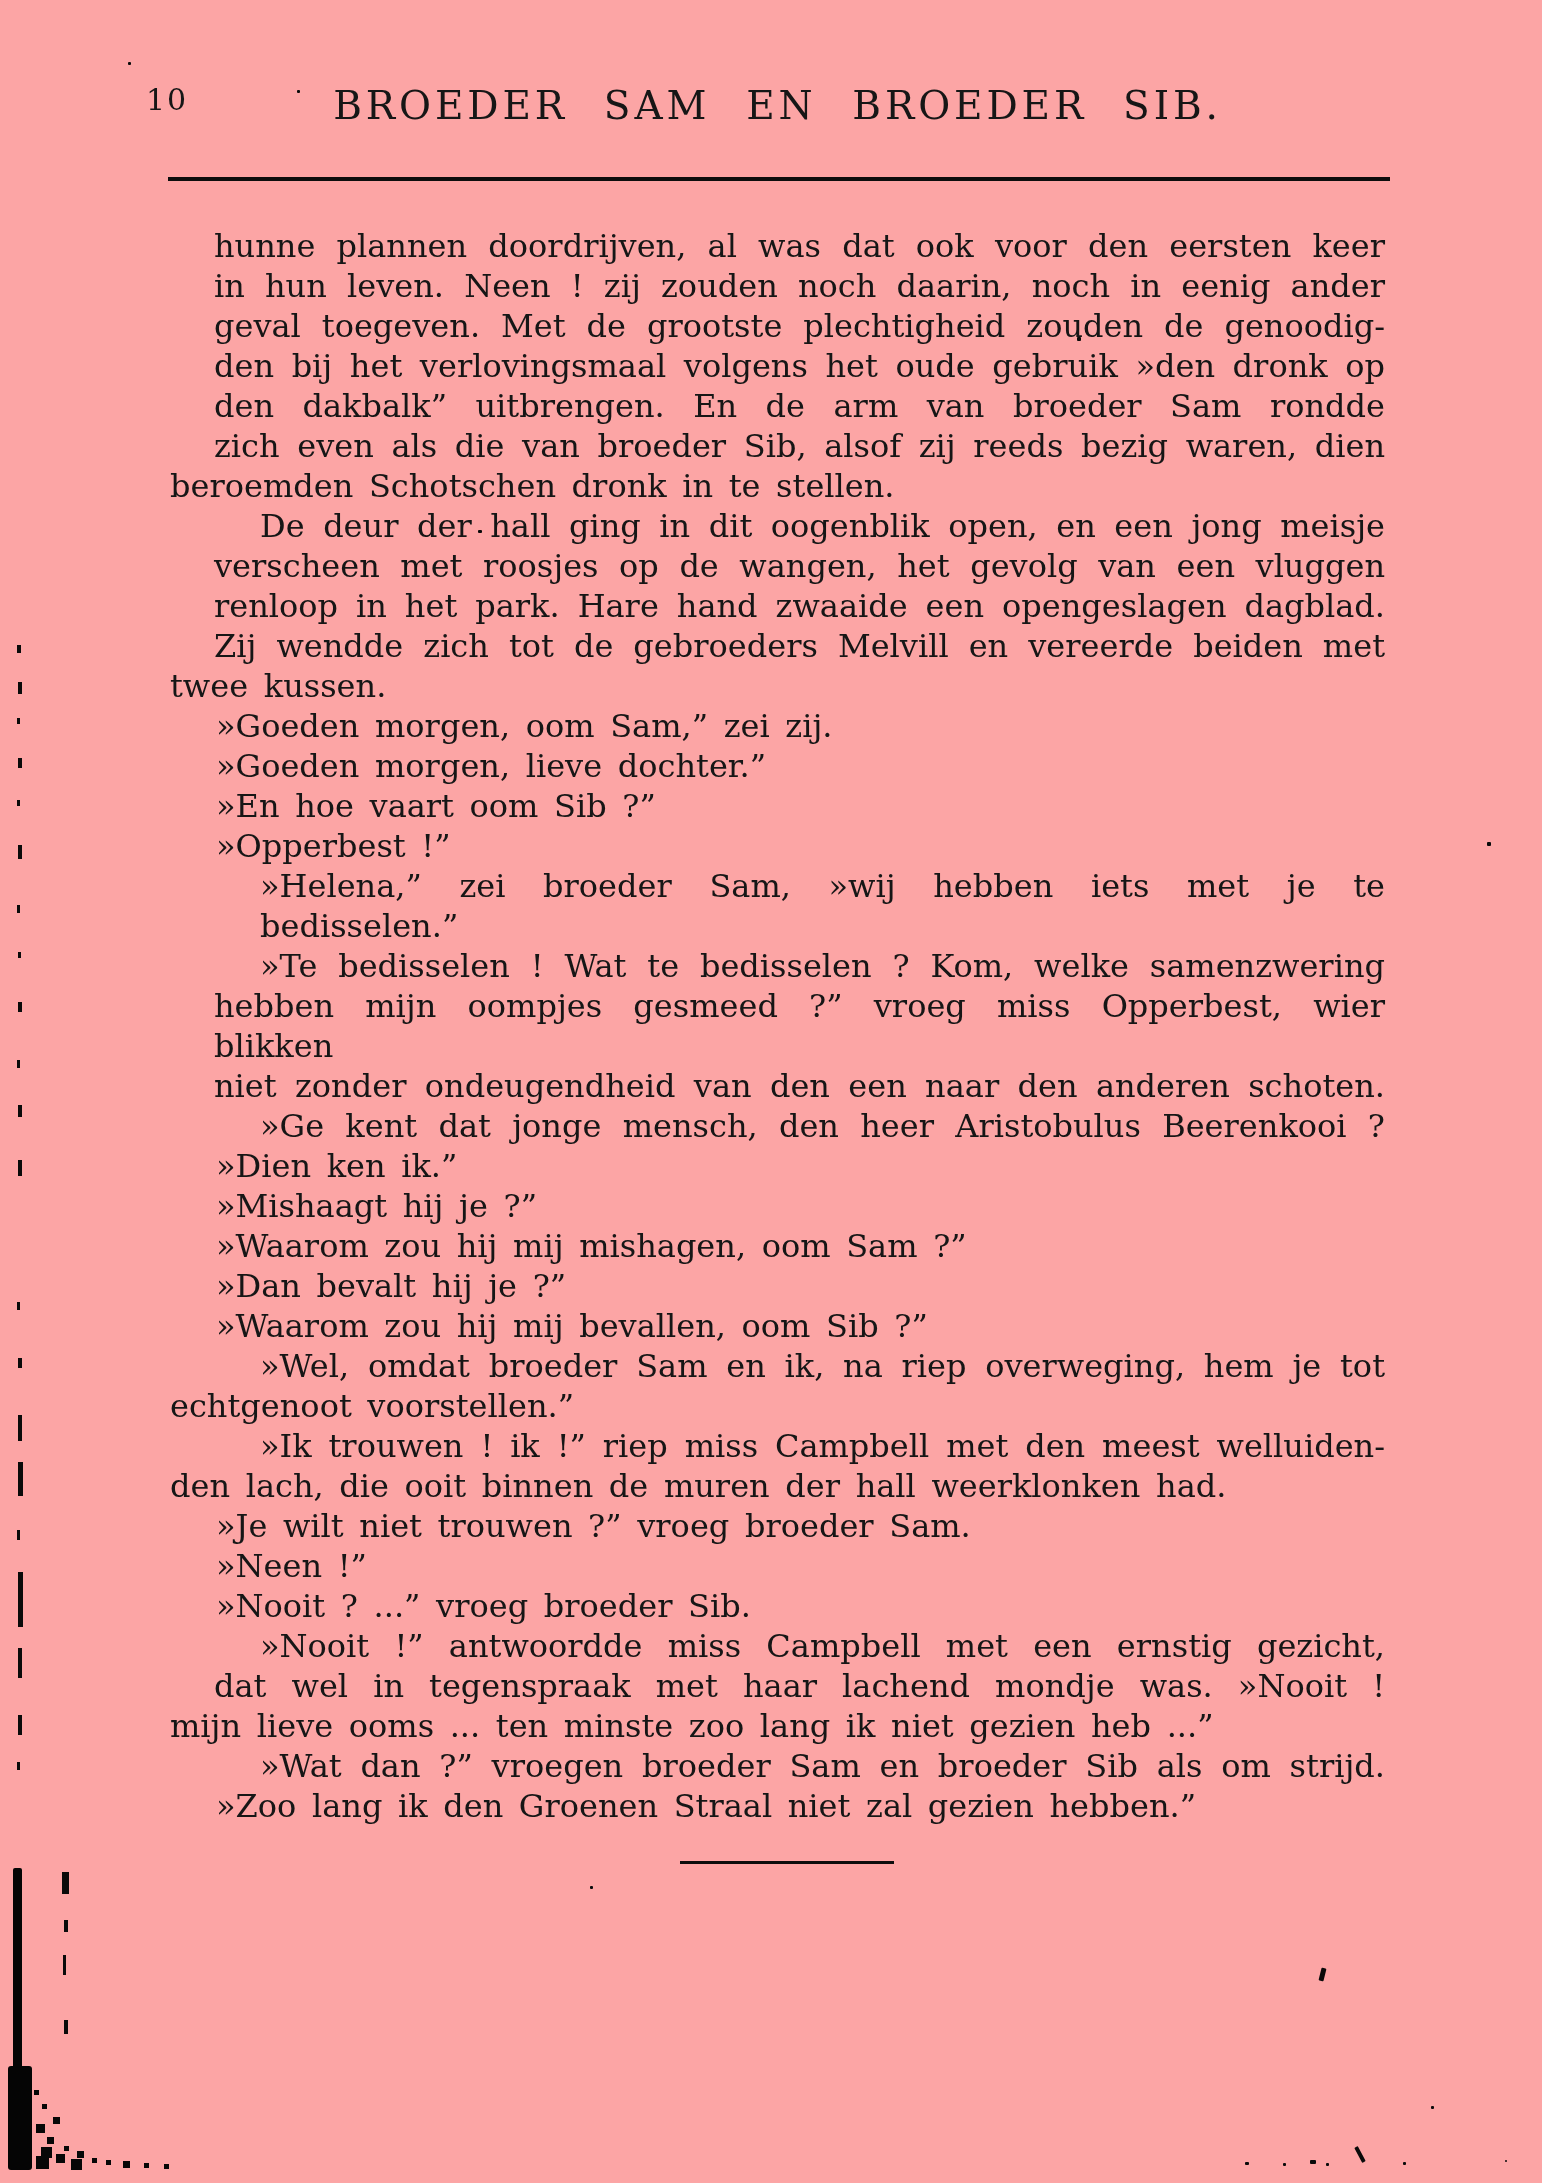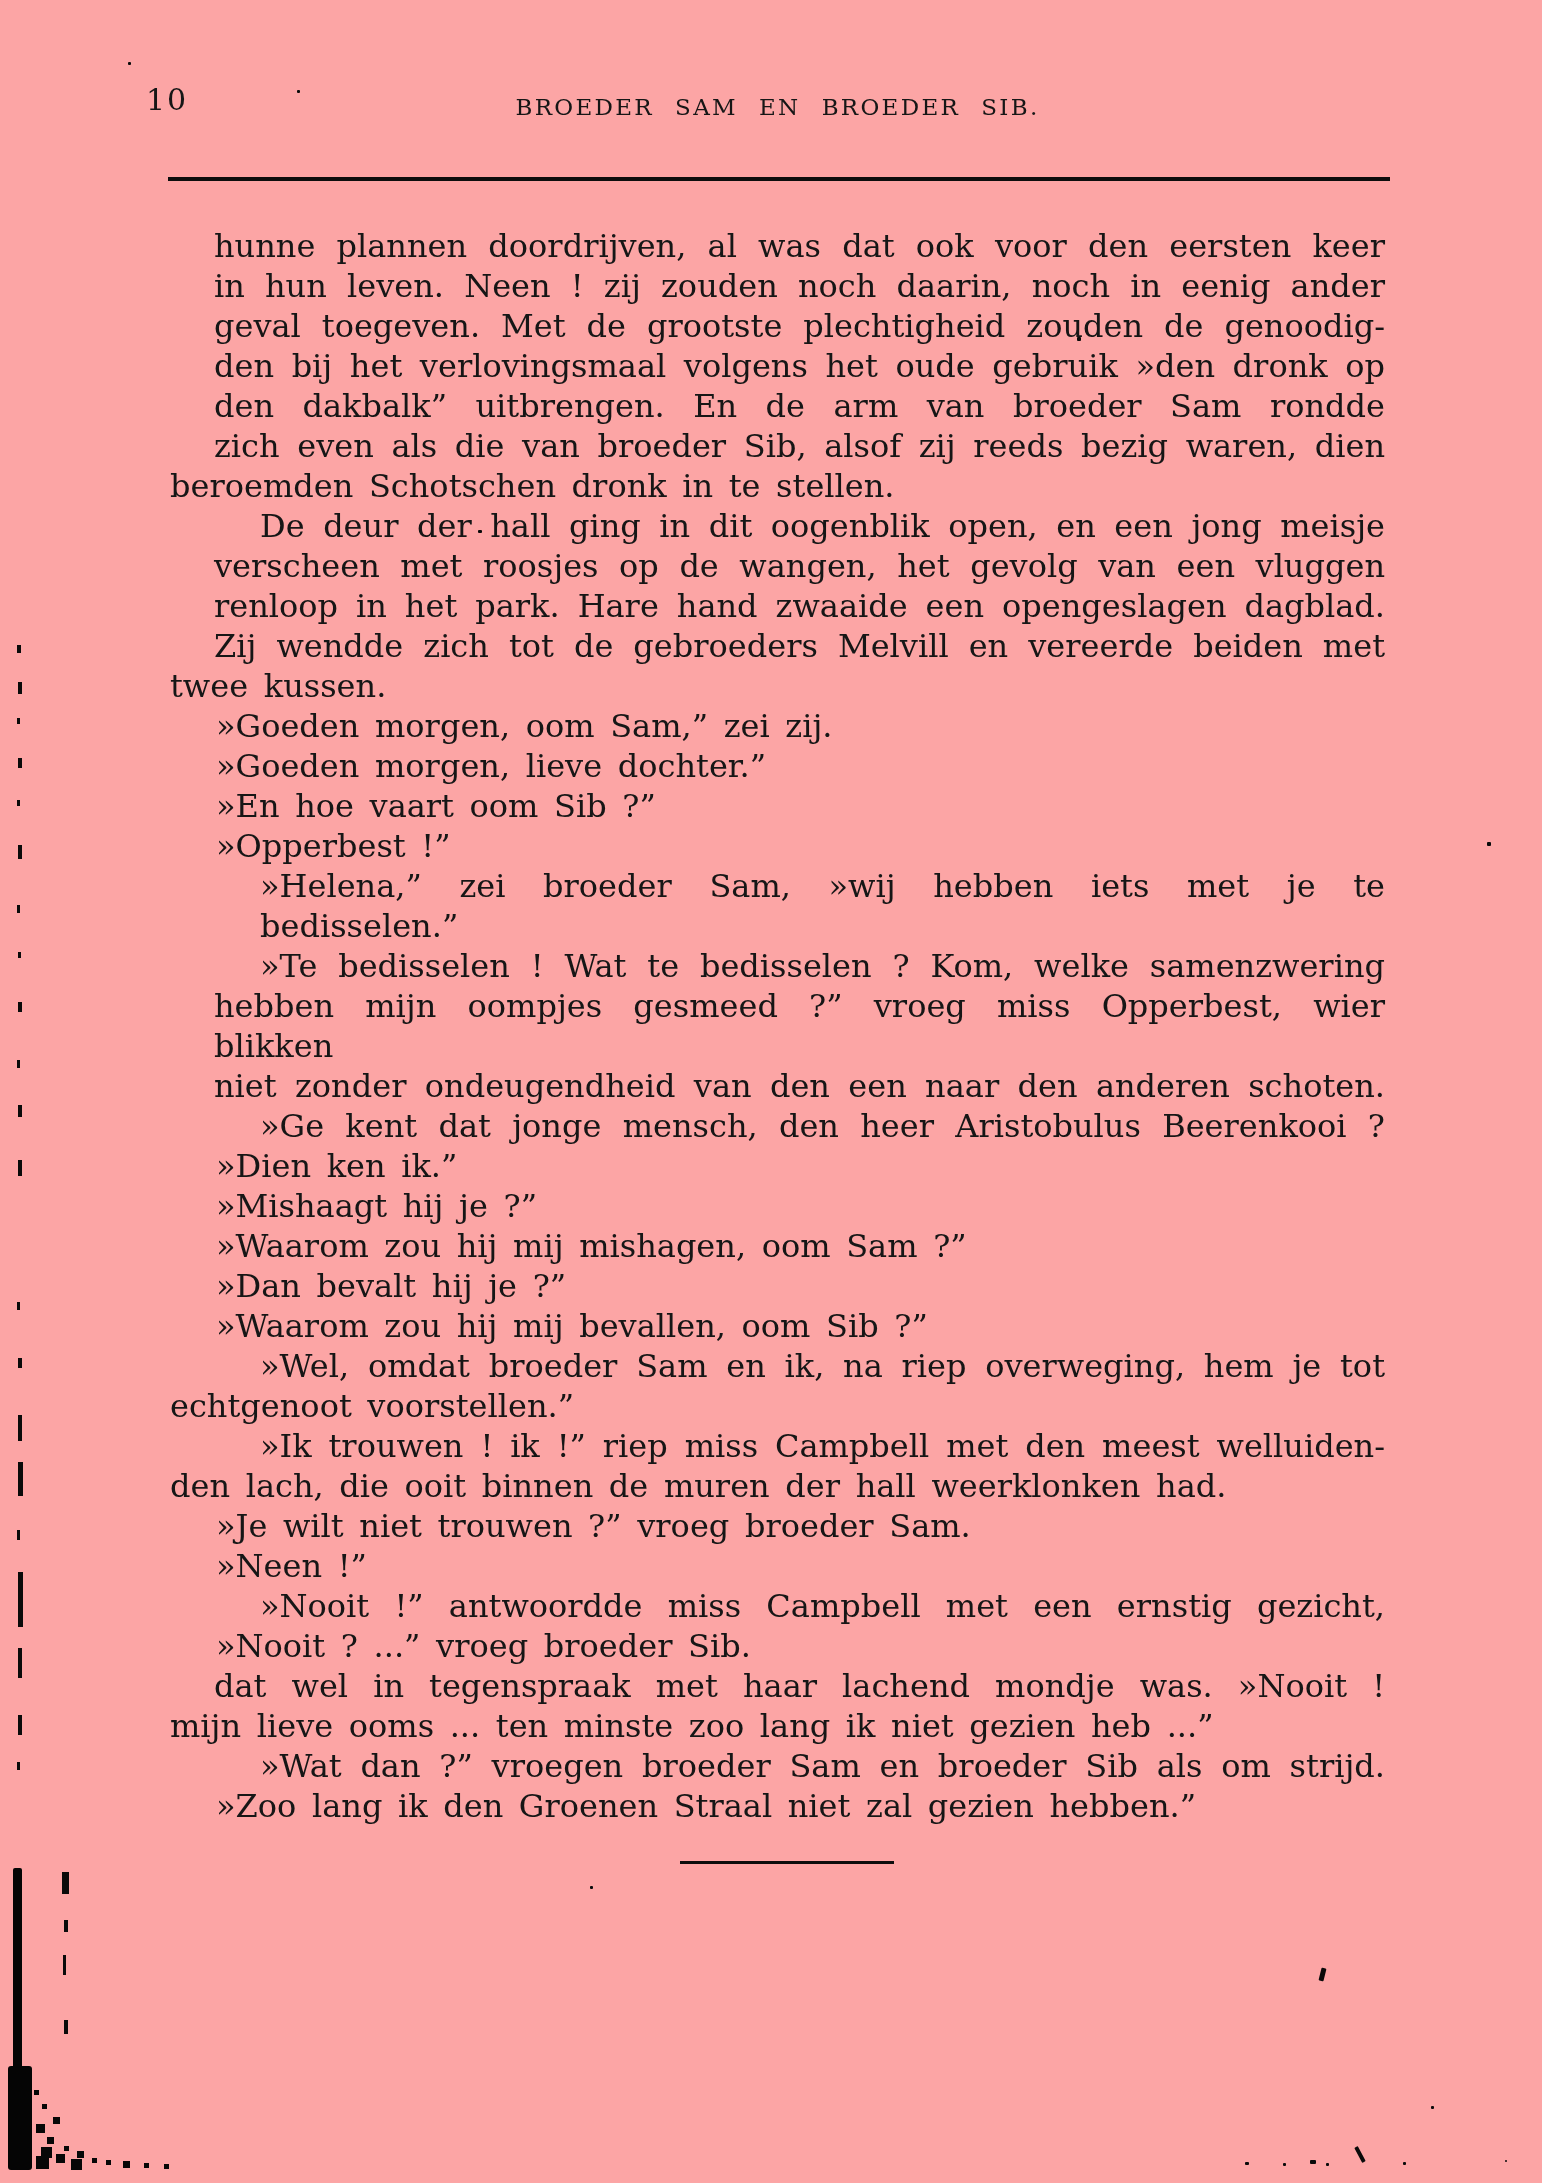--- a/index.html
+++ b/index.html
@@ -13,24 +13,23 @@
   }
   
   .pagehead{position:absolute;top:0;left:0;width:100%;height:180px;}
   .pagenum{
     position:absolute;left:146px;top:82px;
     font-size:30px;letter-spacing:2px;
   }
   .running-title{
     position:absolute;left:170px;top:83px;width:1215px;
     text-align:center;
-    font-size:23px;
+    font-size:39px;
     letter-spacing:0.10em;
     word-spacing:0.50em;
-    margin-top:11px;
   }
   .head-rule{
     position:absolute;left:168px;top:177px;width:1222px;height:4px;
     background:#0d0d0d;
   }
   
   .body-text{
     position:absolute;left:170px;top:226px;width:1215px;
     font-size:32px;line-height:40px;
     word-spacing:0.17em;
@@ -95,22 +94,22 @@
       <div class="line ind">»Mishaagt hij je ?”</div>
       <div class="line ind">»Waarom zou hij mij mishagen, oom Sam ?”</div>
       <div class="line ind">»Dan bevalt hij je ?”</div>
       <div class="line ind">»Waarom zou hij mij bevallen, oom Sib ?”</div>
       <div class="line ind just">»Wel, omdat broeder Sam en ik, na riep overweging, hem je tot</div>
       <div class="line">echtgenoot voorstellen.”</div>
       <div class="line ind just">»Ik trouwen ! ik !” riep miss Campbell met den meest welluiden-</div>
       <div class="line">den lach, die ooit binnen de muren der hall weerklonken had.</div>
       <div class="line ind">»Je wilt niet trouwen ?” vroeg broeder Sam.</div>
       <div class="line ind">»Neen !”</div>
+      <div class="line ind">»Nooit ? ...” vroeg broeder Sib.</div>
       <div class="line ind just">»Nooit !” antwoordde miss Campbell met een ernstig gezicht,</div>
-      <div class="line ind">»Nooit ? ...” vroeg broeder Sib.</div>
       <div class="line just">dat wel in tegenspraak met haar lachend mondje was. »Nooit !</div>
       <div class="line">mijn lieve ooms ... ten minste zoo lang ik niet gezien heb ...”</div>
       <div class="line ind just">»Wat dan ?” vroegen broeder Sam en broeder Sib als om strijd.</div>
       <div class="line ind">»Zoo lang ik den Groenen Straal niet zal gezien hebben.”</div>
     </div>
 
   <div class="end-rule"></div>
 
   <div>
     <div class="mark" style="left:17px;top:645px;width:4px;height:8px"></div>

